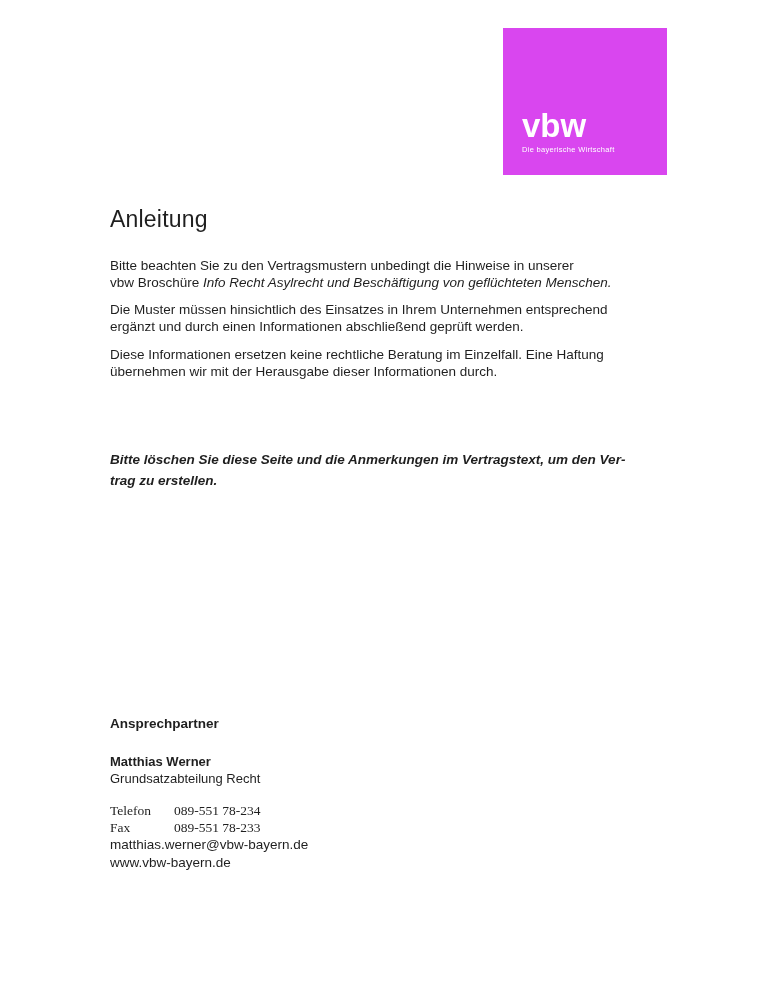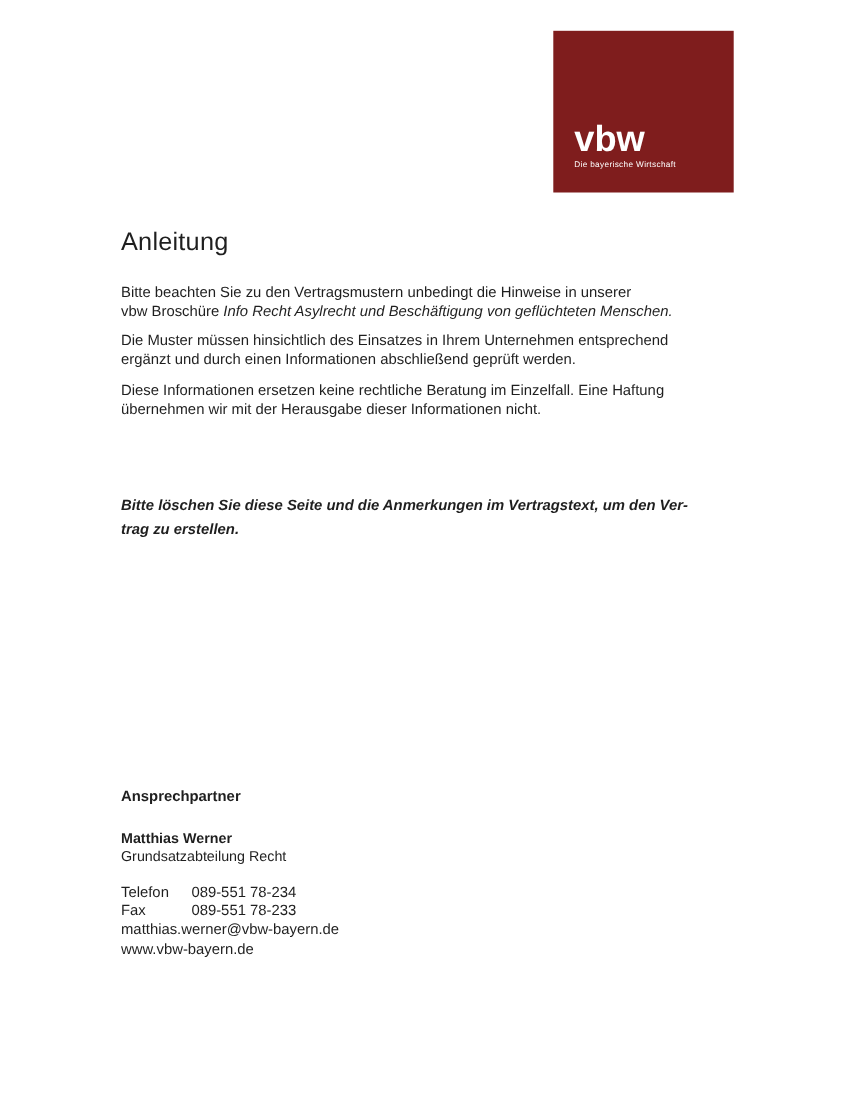--- a/index.html
+++ b/index.html
@@ -93,48 +93,48 @@
     line-height: 17px;
   }
   .contact-name { font-weight: bold; }
   .contact-lines {
     position: absolute;
     left: 110px;
     top: 802px;
     font-size: 13.5px;
     line-height: 17.2px;
   }
-  .contact-row { display: flex; }
+  .contact-row { display: flex; font-family: Liberation Serif, serif; }
   .contact-label { width: 64px; }
 </style>
 </head>
 <body>
 
 <div class="page">
 
-  <div class="logo" style="background: #7f1d1d;">
+  <div class="logo" style="background: #d946ef;">
     <div class="logo-wordmark">vbw</div>
     <div class="logo-tagline">Die bayerische Wirtschaft</div>
   </div>
 
   <div class="title">Anleitung</div>
 
   <div class="para p1">
     <div>Bitte beachten Sie zu den Vertragsmustern unbedingt die Hinweise in unserer</div>
     <div><span>vbw Broschüre </span><span class="italic">Info Recht Asylrecht und Beschäftigung von geflüchteten Menschen.</span></div>
   </div>
 
   <div class="para p2">
     <div>Die Muster müssen hinsichtlich des Einsatzes in Ihrem Unternehmen entsprechend</div>
     <div>ergänzt und durch einen Informationen abschließend geprüft werden.</div>
   </div>
 
   <div class="para p3">
     <div>Diese Informationen ersetzen keine rechtliche Beratung im Einzelfall. Eine Haftung</div>
-    <div>übernehmen wir mit der Herausgabe dieser Informationen nicht.</div>
+    <div>übernehmen wir mit der Herausgabe dieser Informationen durch.</div>
   </div>
 
   <div class="note">
     <div>Bitte löschen Sie diese Seite und die Anmerkungen im Vertragstext, um den Ver-</div>
     <div>trag zu erstellen.</div>
   </div>
 
   <div class="contact-heading">Ansprechpartner</div>
 
   <div class="contact-person">

